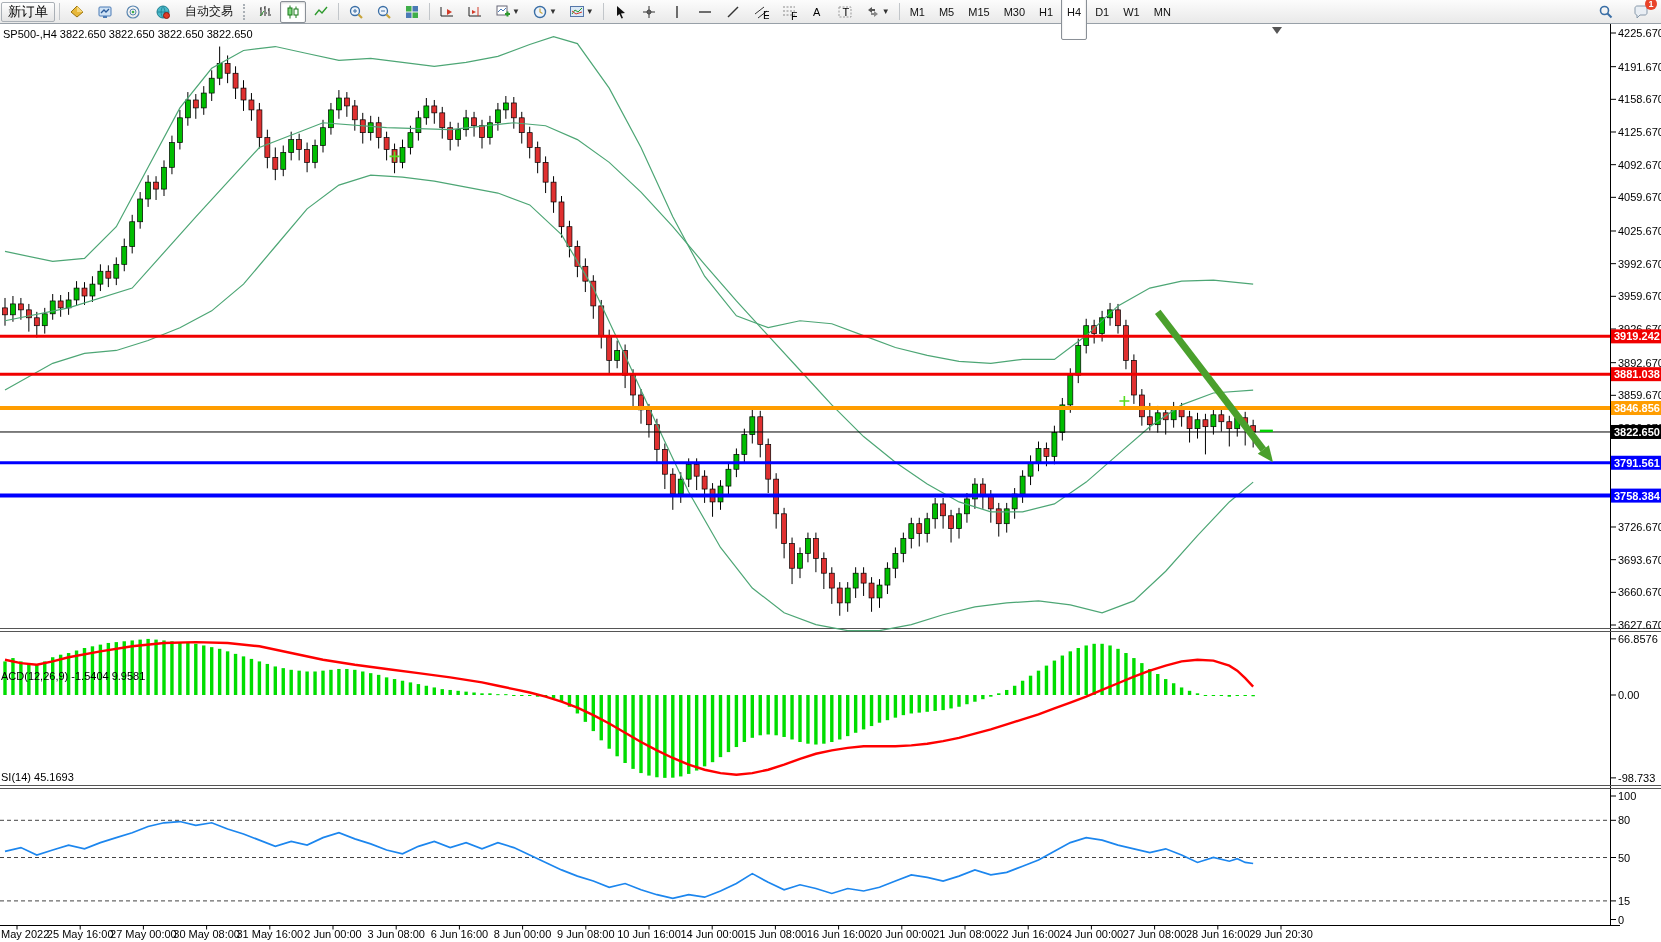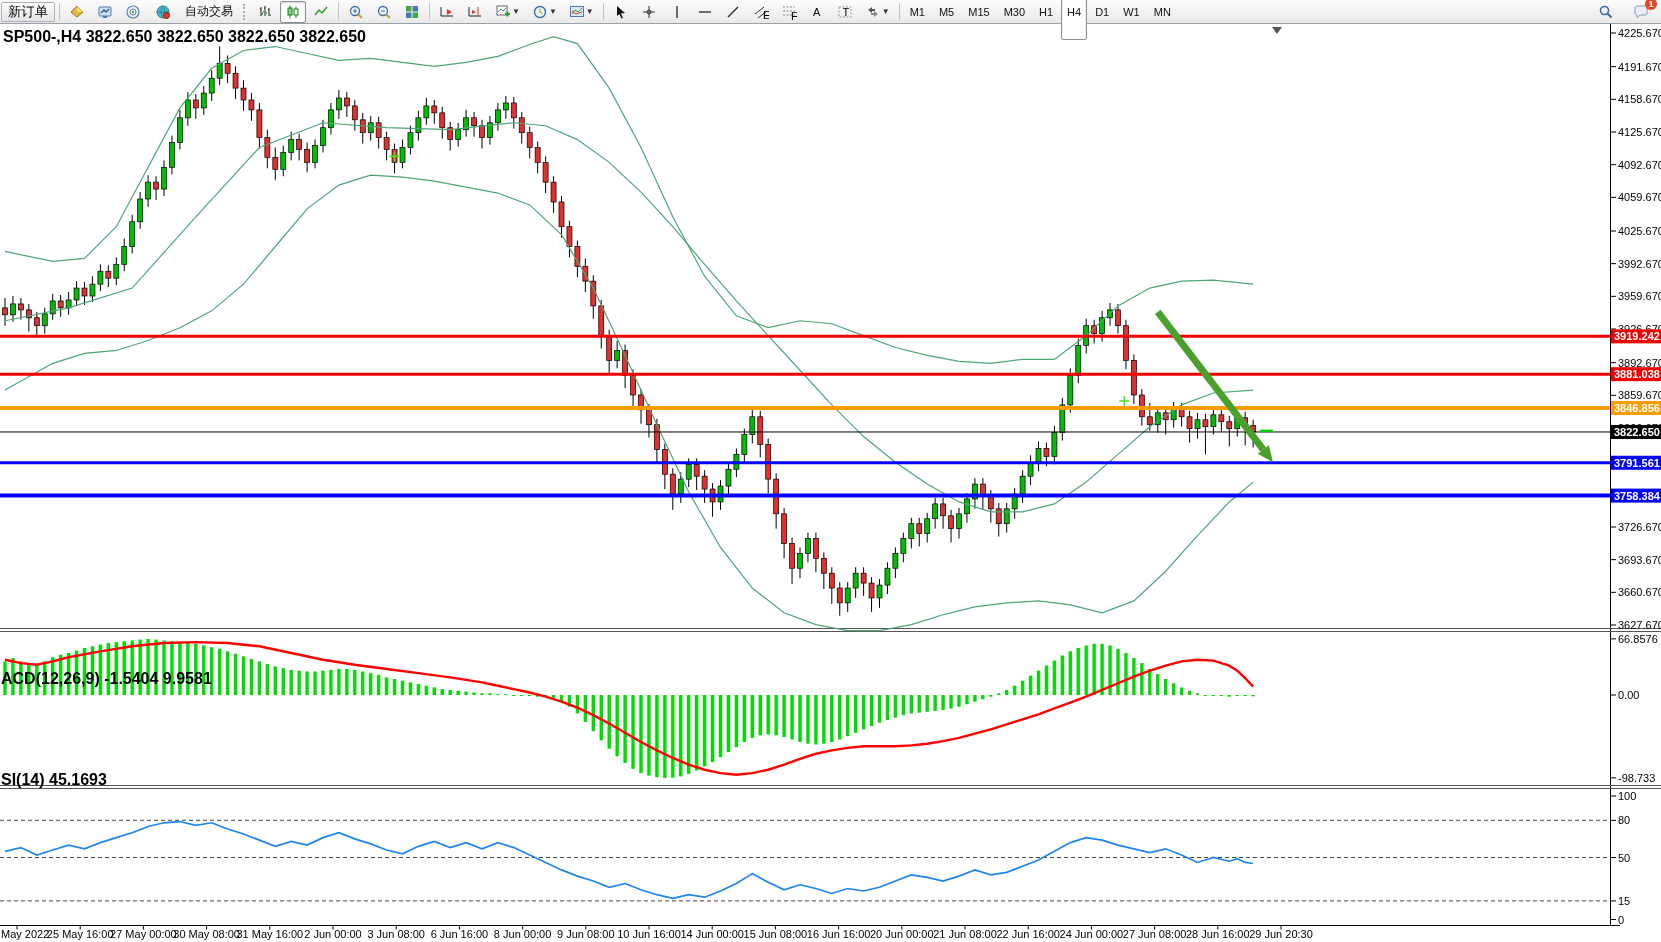--- a/index.html
+++ b/index.html
@@ -16,21 +16,21 @@
   .grip{width:4px;height:16px;margin:0 2px;border-left:2px dotted #aab0b6;}
   .tf{font-size:11px;padding:17px 5px;}
   .icon16{width:16px;height:16px;display:block;}
   .caret{font-size:8px;color:#333;margin-left:1px;}
   .tb-right{margin-left:auto;display:flex;align-items:center;margin-right:6px;}
   .badge{position:absolute;right:-4px;top:-4px;width:12px;height:12px;border-radius:50%;
     background:#e8442a;color:#fff;font-size:9px;font-weight:bold;display:flex;
     align-items:center;justify-content:center;}
   .chat-wrap{position:relative;margin-left:8px;}
   
-  .ovl{position:absolute;font-size:16px;font-weight:bold;color:#000;white-space:nowrap;z-index:20;}
+  .ovl{position:absolute;font-size:11px;font-weight:normal;color:#000;white-space:nowrap;z-index:20;}
   svg text{font-family:"Liberation Sans",sans-serif;font-size:11px;fill:#000;}
   svg .tag-t{fill:#fff;font-weight:bold;}
 </style>
 </head>
 <body>
 
 <div class="toolbar">
   <button class="tbtn texty" style="border:1px solid #aab0b6;background:linear-gradient(#fff,#e4e4e4);">新订单</button>
   <span class="vsep"></span>
 

